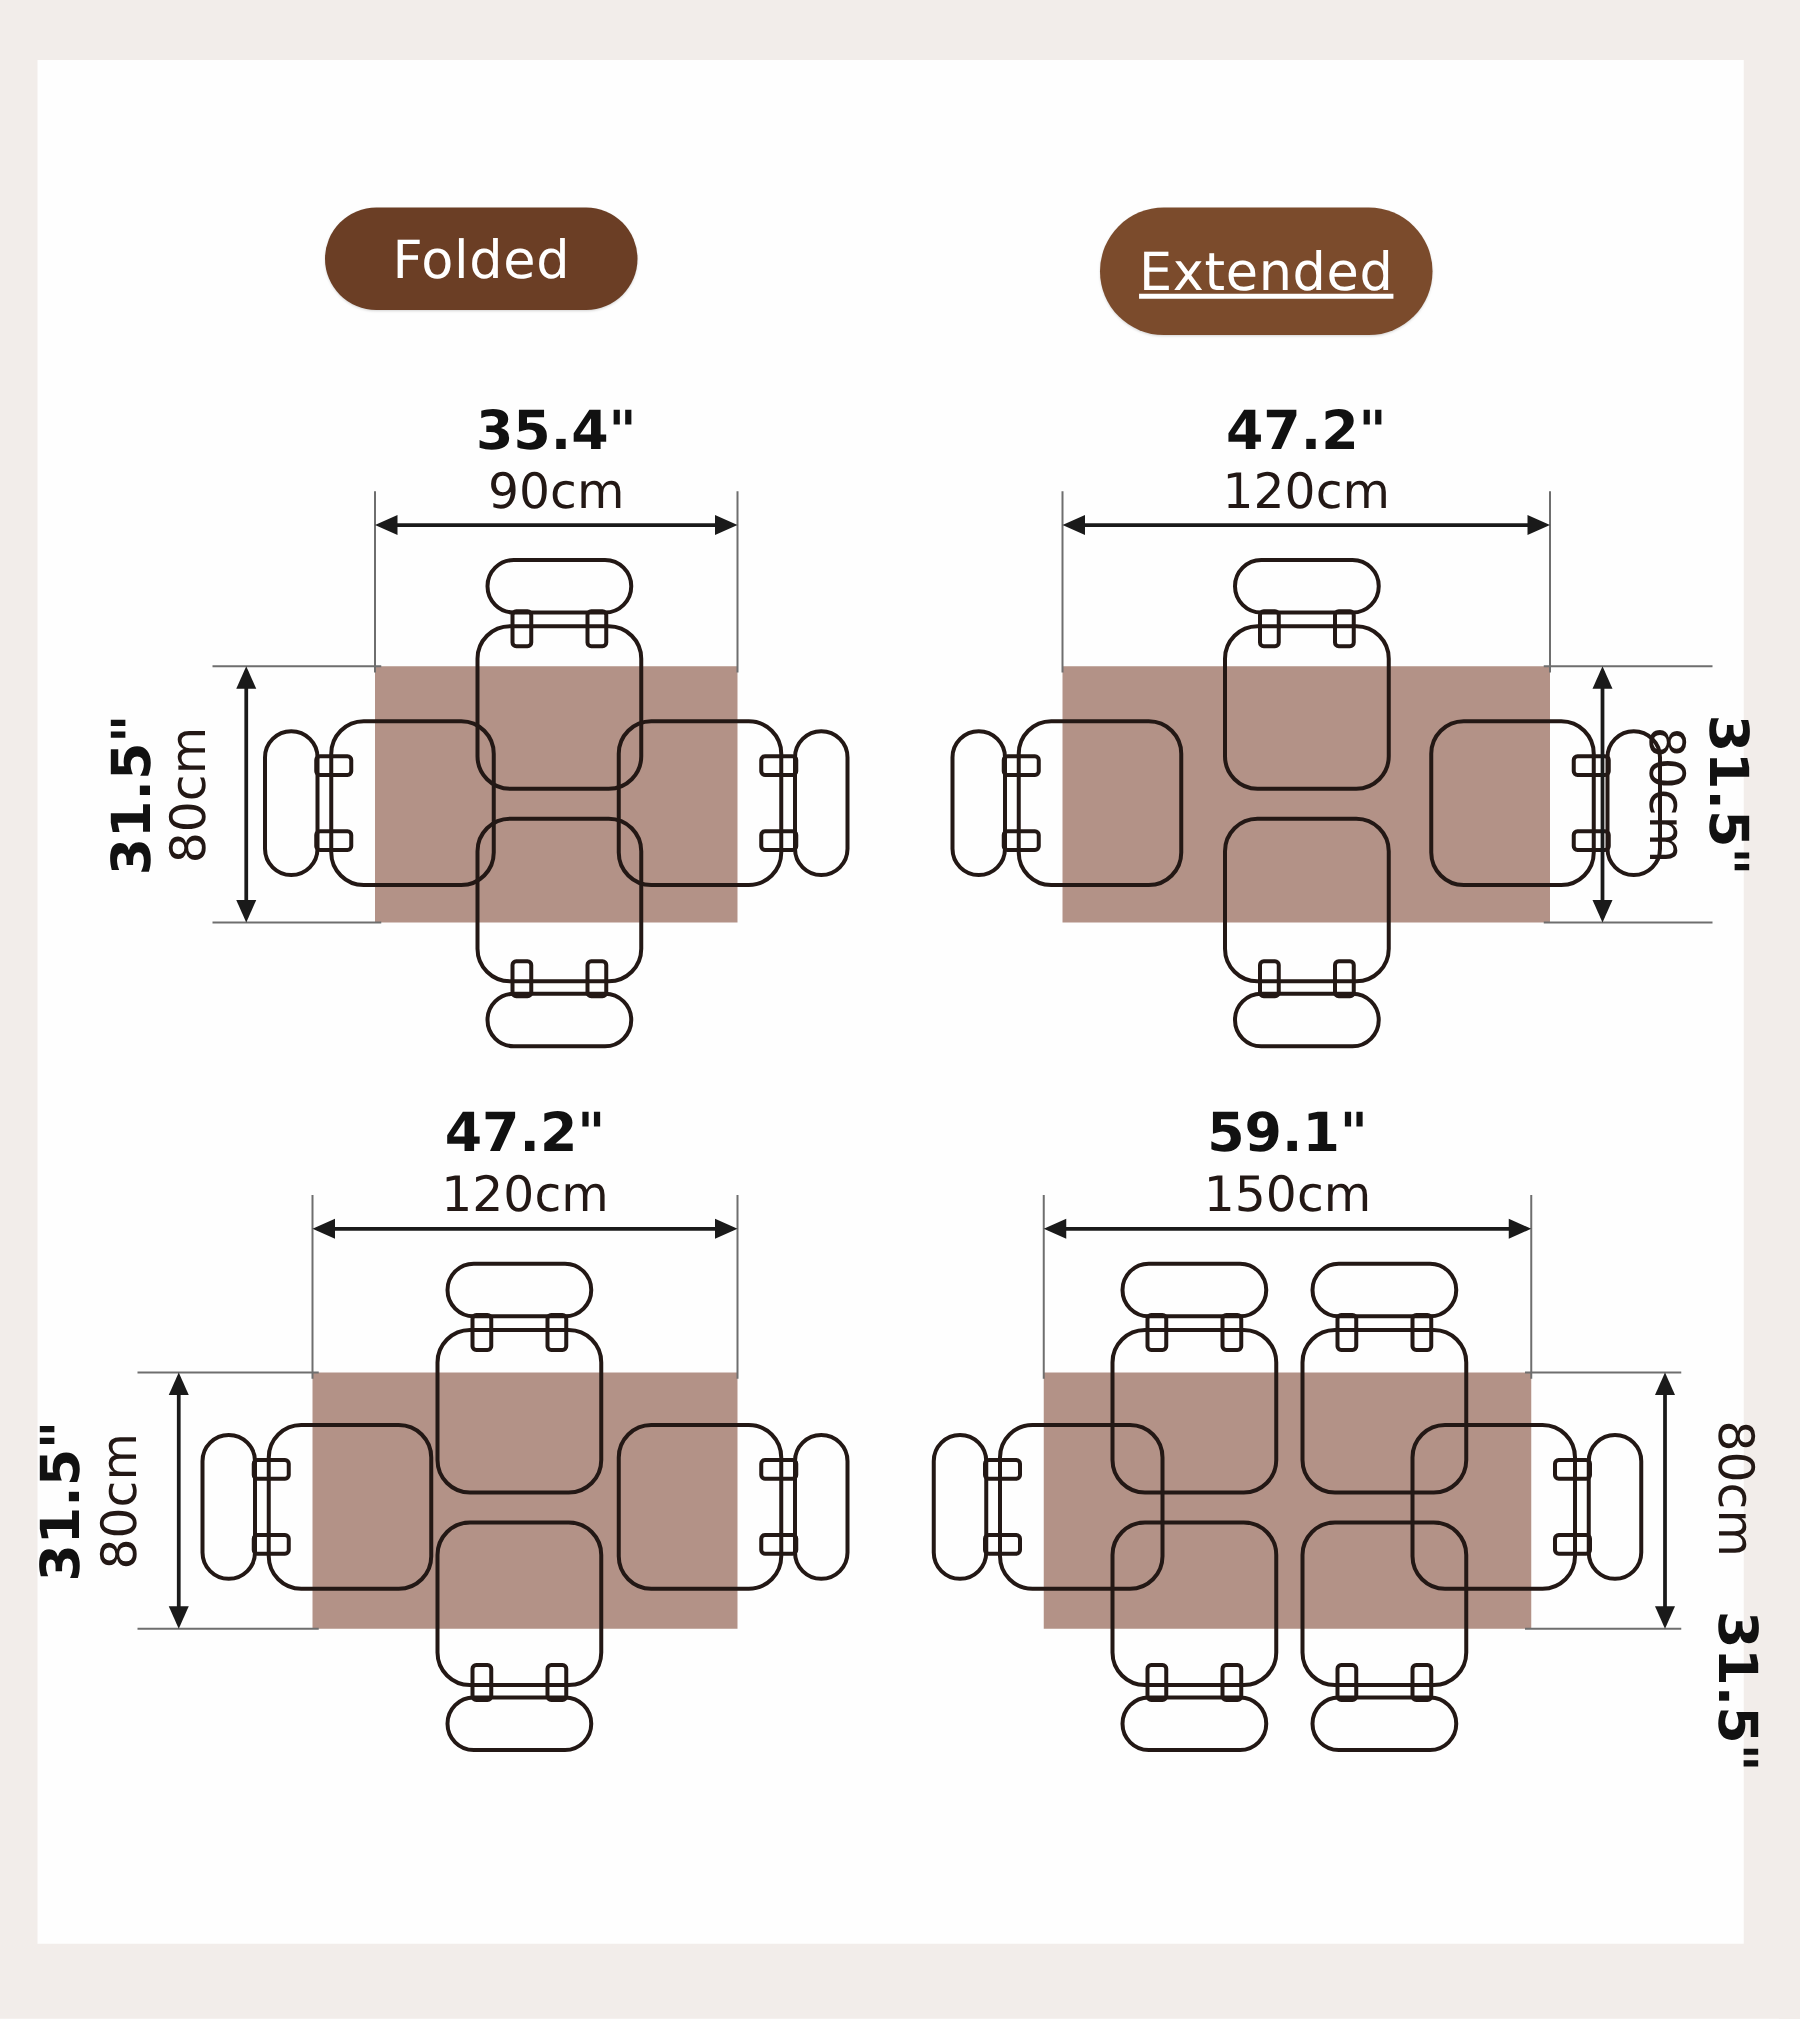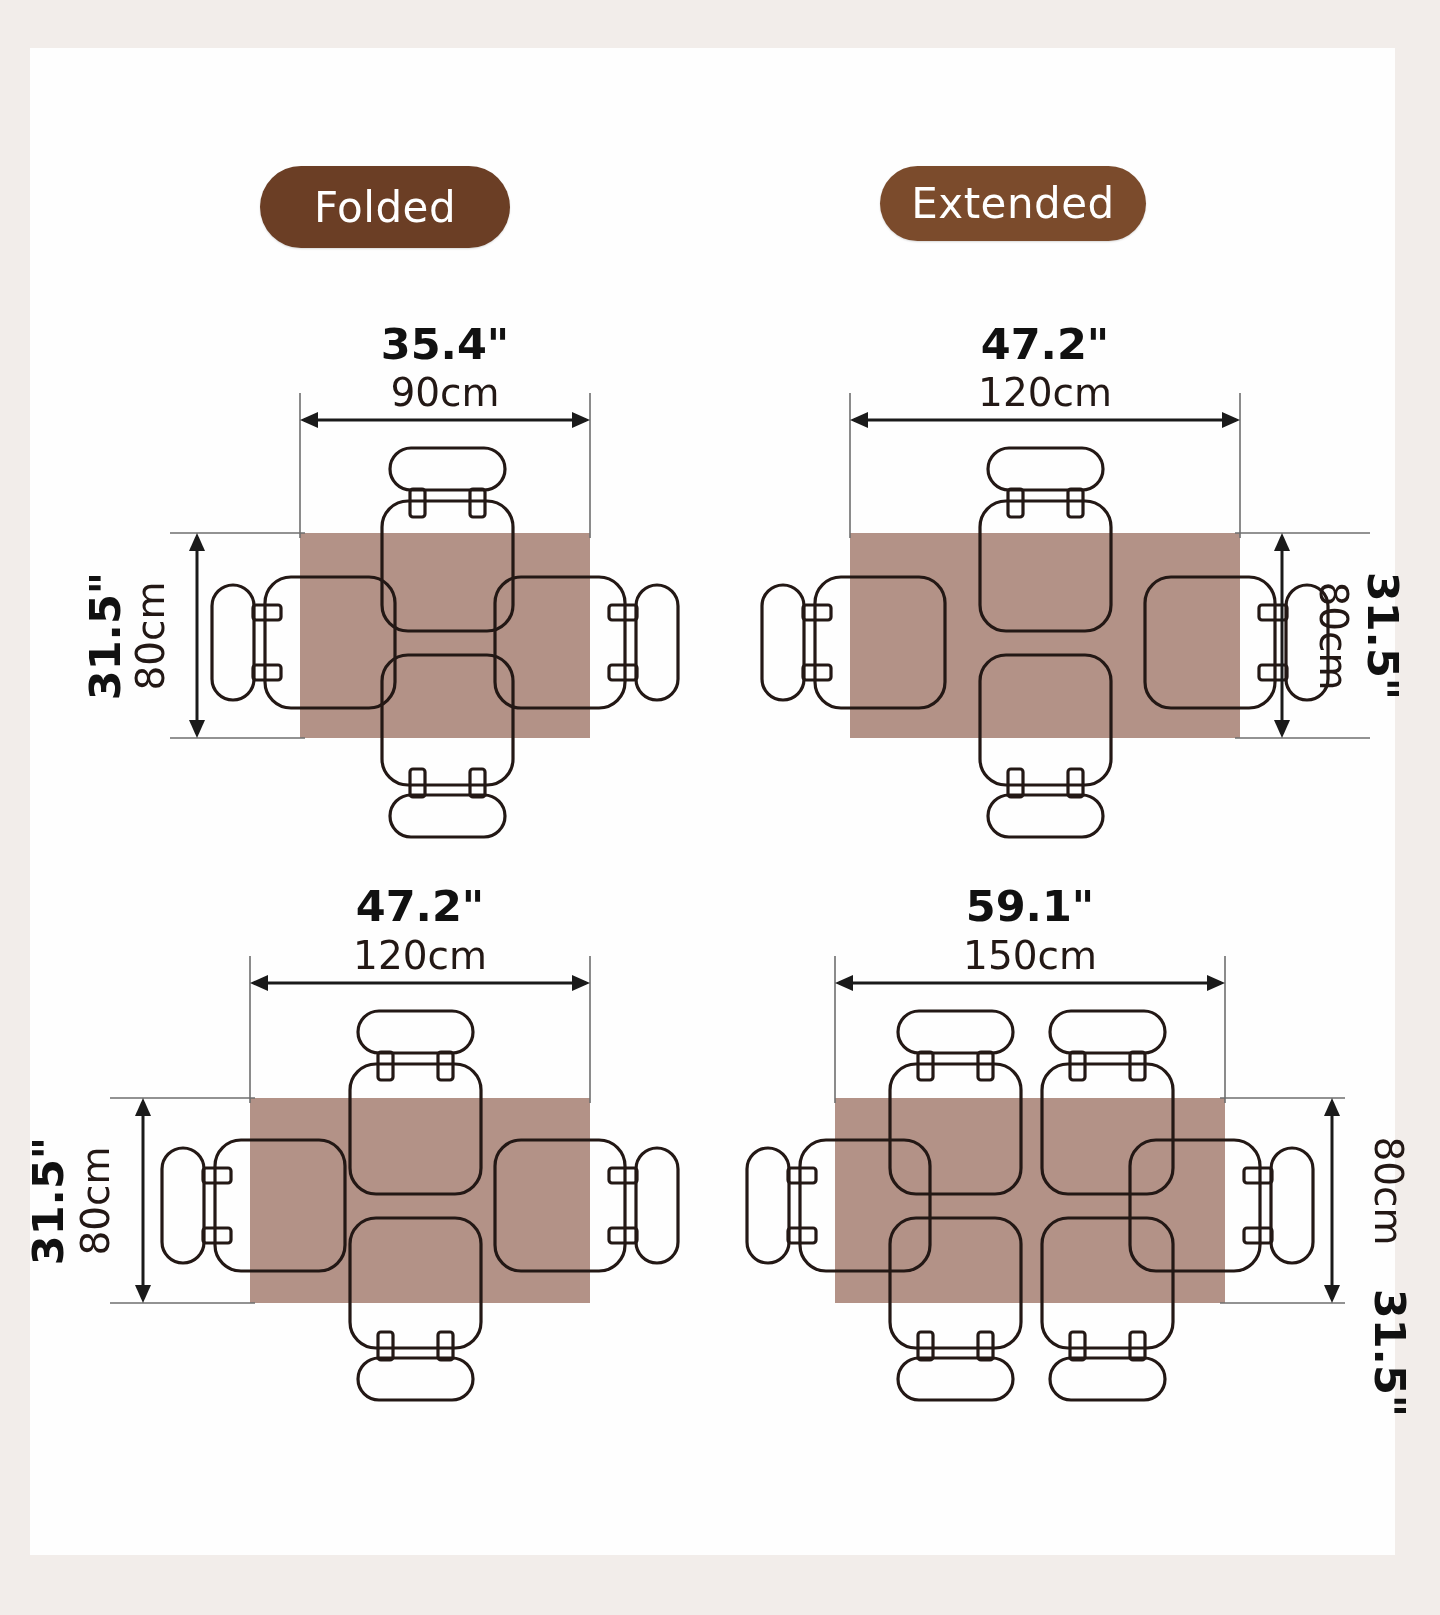--- a/index.html
+++ b/index.html
@@ -18,21 +18,21 @@
   .badge{
     position:absolute;
     display:flex;align-items:center;justify-content:center;
     color:#ffffff;
     border-radius:999px;
     font-size:42px;
     letter-spacing:0.5px;
     box-shadow:0 1px 2px rgba(0,0,0,0.15);
   }
   #badge-folded{left:230px;top:118px;width:250px;height:82px;background:#6b3e25;text-align:right;}
-  #badge-extended{left:850px;top:118px;width:266px;height:75px;background:#7b4b2c;}
+  #badge-extended{left:850px;top:118px;width:266px;height:102px;background:#7b4b2c;text-decoration:underline;}
 
   .panel{position:absolute;}
   svg{display:block;overflow:visible;}
   .tbl{fill:#b39287;stroke:none;}
   .chair{fill:none;stroke:#231815;stroke-width:3.2;stroke-linejoin:round;}
   .dimline{stroke:#1a1a1a;stroke-width:3;fill:none;}
   .extline{stroke:#6e6e6e;stroke-width:1.6;fill:none;}
   .lbl-in{font-size:43px;font-weight:bold;fill:#111;font-family:"DejaVu Sans","Liberation Sans",sans-serif;}
   .lbl-cm{font-size:39px;font-weight:normal;fill:#231815;font-family:"DejaVu Sans","Liberation Sans",sans-serif;}
 </style>

